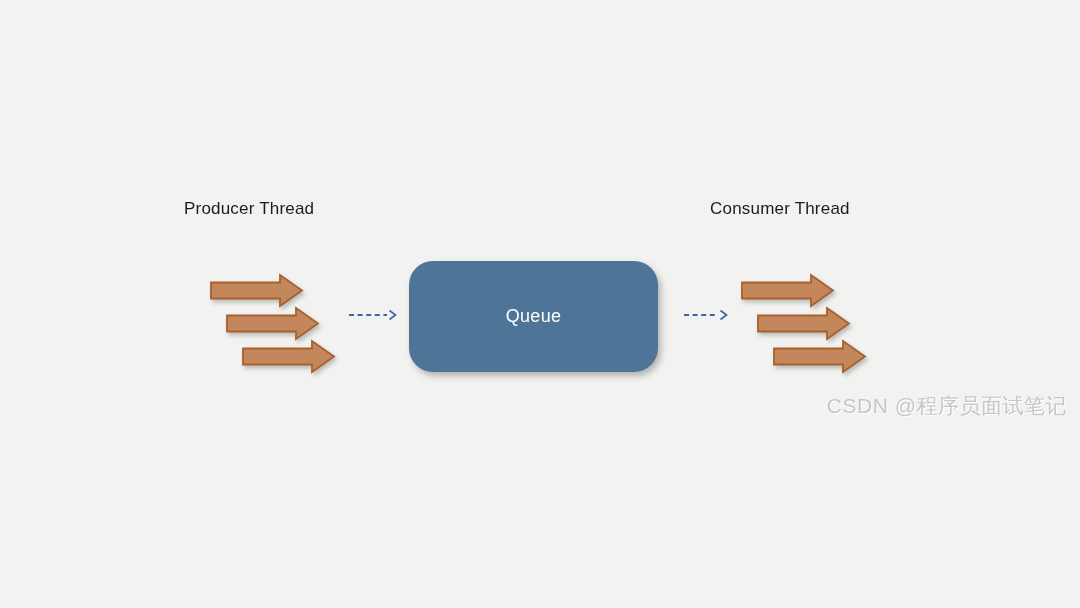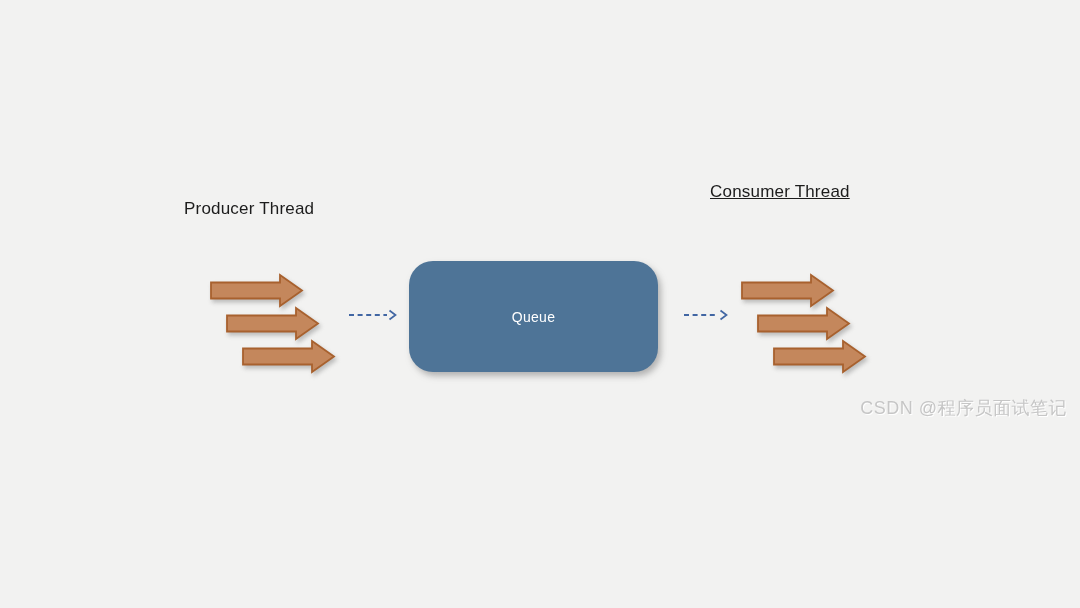--- a/index.html
+++ b/index.html
@@ -21,34 +21,34 @@
   .stage{position:relative;width:1080px;height:428px;}
 
   .thread-label{
     position:absolute;
     font-size:17px;
     color:var(--label-text);
     letter-spacing:0.2px;
     white-space:nowrap;
   }
   .producer-label{left:184px;top:199px;}
-  .consumer-label{left:710px;top:182px;text-decoration:underline;}
+  .consumer-label{left:710px;top:199px;}
 
   .queue-box{
     position:absolute;
     left:409px;top:261px;
     width:249px;height:111px;
     background:var(--queue-fill);
     border-radius:24px;
     box-shadow:3px 4px 6px rgba(125,125,125,0.55);
     display:flex;align-items:center;justify-content:center;
   }
   .queue-label{
     color:var(--queue-text);
-    font-size:14px;
+    font-size:18px;
     letter-spacing:0.3px;
   }
 
   .fat-arrow{
     position:absolute;
     width:94px;height:35px;
     filter:drop-shadow(2px 3px 2px rgba(120,120,120,0.45));
   }
   .fat-arrow polygon{
     fill:var(--arrow-fill);
@@ -73,21 +73,21 @@
     stroke:var(--connector-blue);
     stroke-width:1.7;
     fill:none;
   }
   .connector-left{left:348px;top:307px;width:50px;}
   .connector-right{left:683px;top:307px;width:46px;}
 
   .watermark{
     position:absolute;
     right:13px;bottom:8px;
-    font-size:18px;
+    font-size:21px;
     color:var(--watermark-text);
     text-shadow:1px 1px 0 #ffffff;
     letter-spacing:0.5px;
     white-space:nowrap;
   }
 </style>
 </head>
 <body>
 
 <div class="stage">

